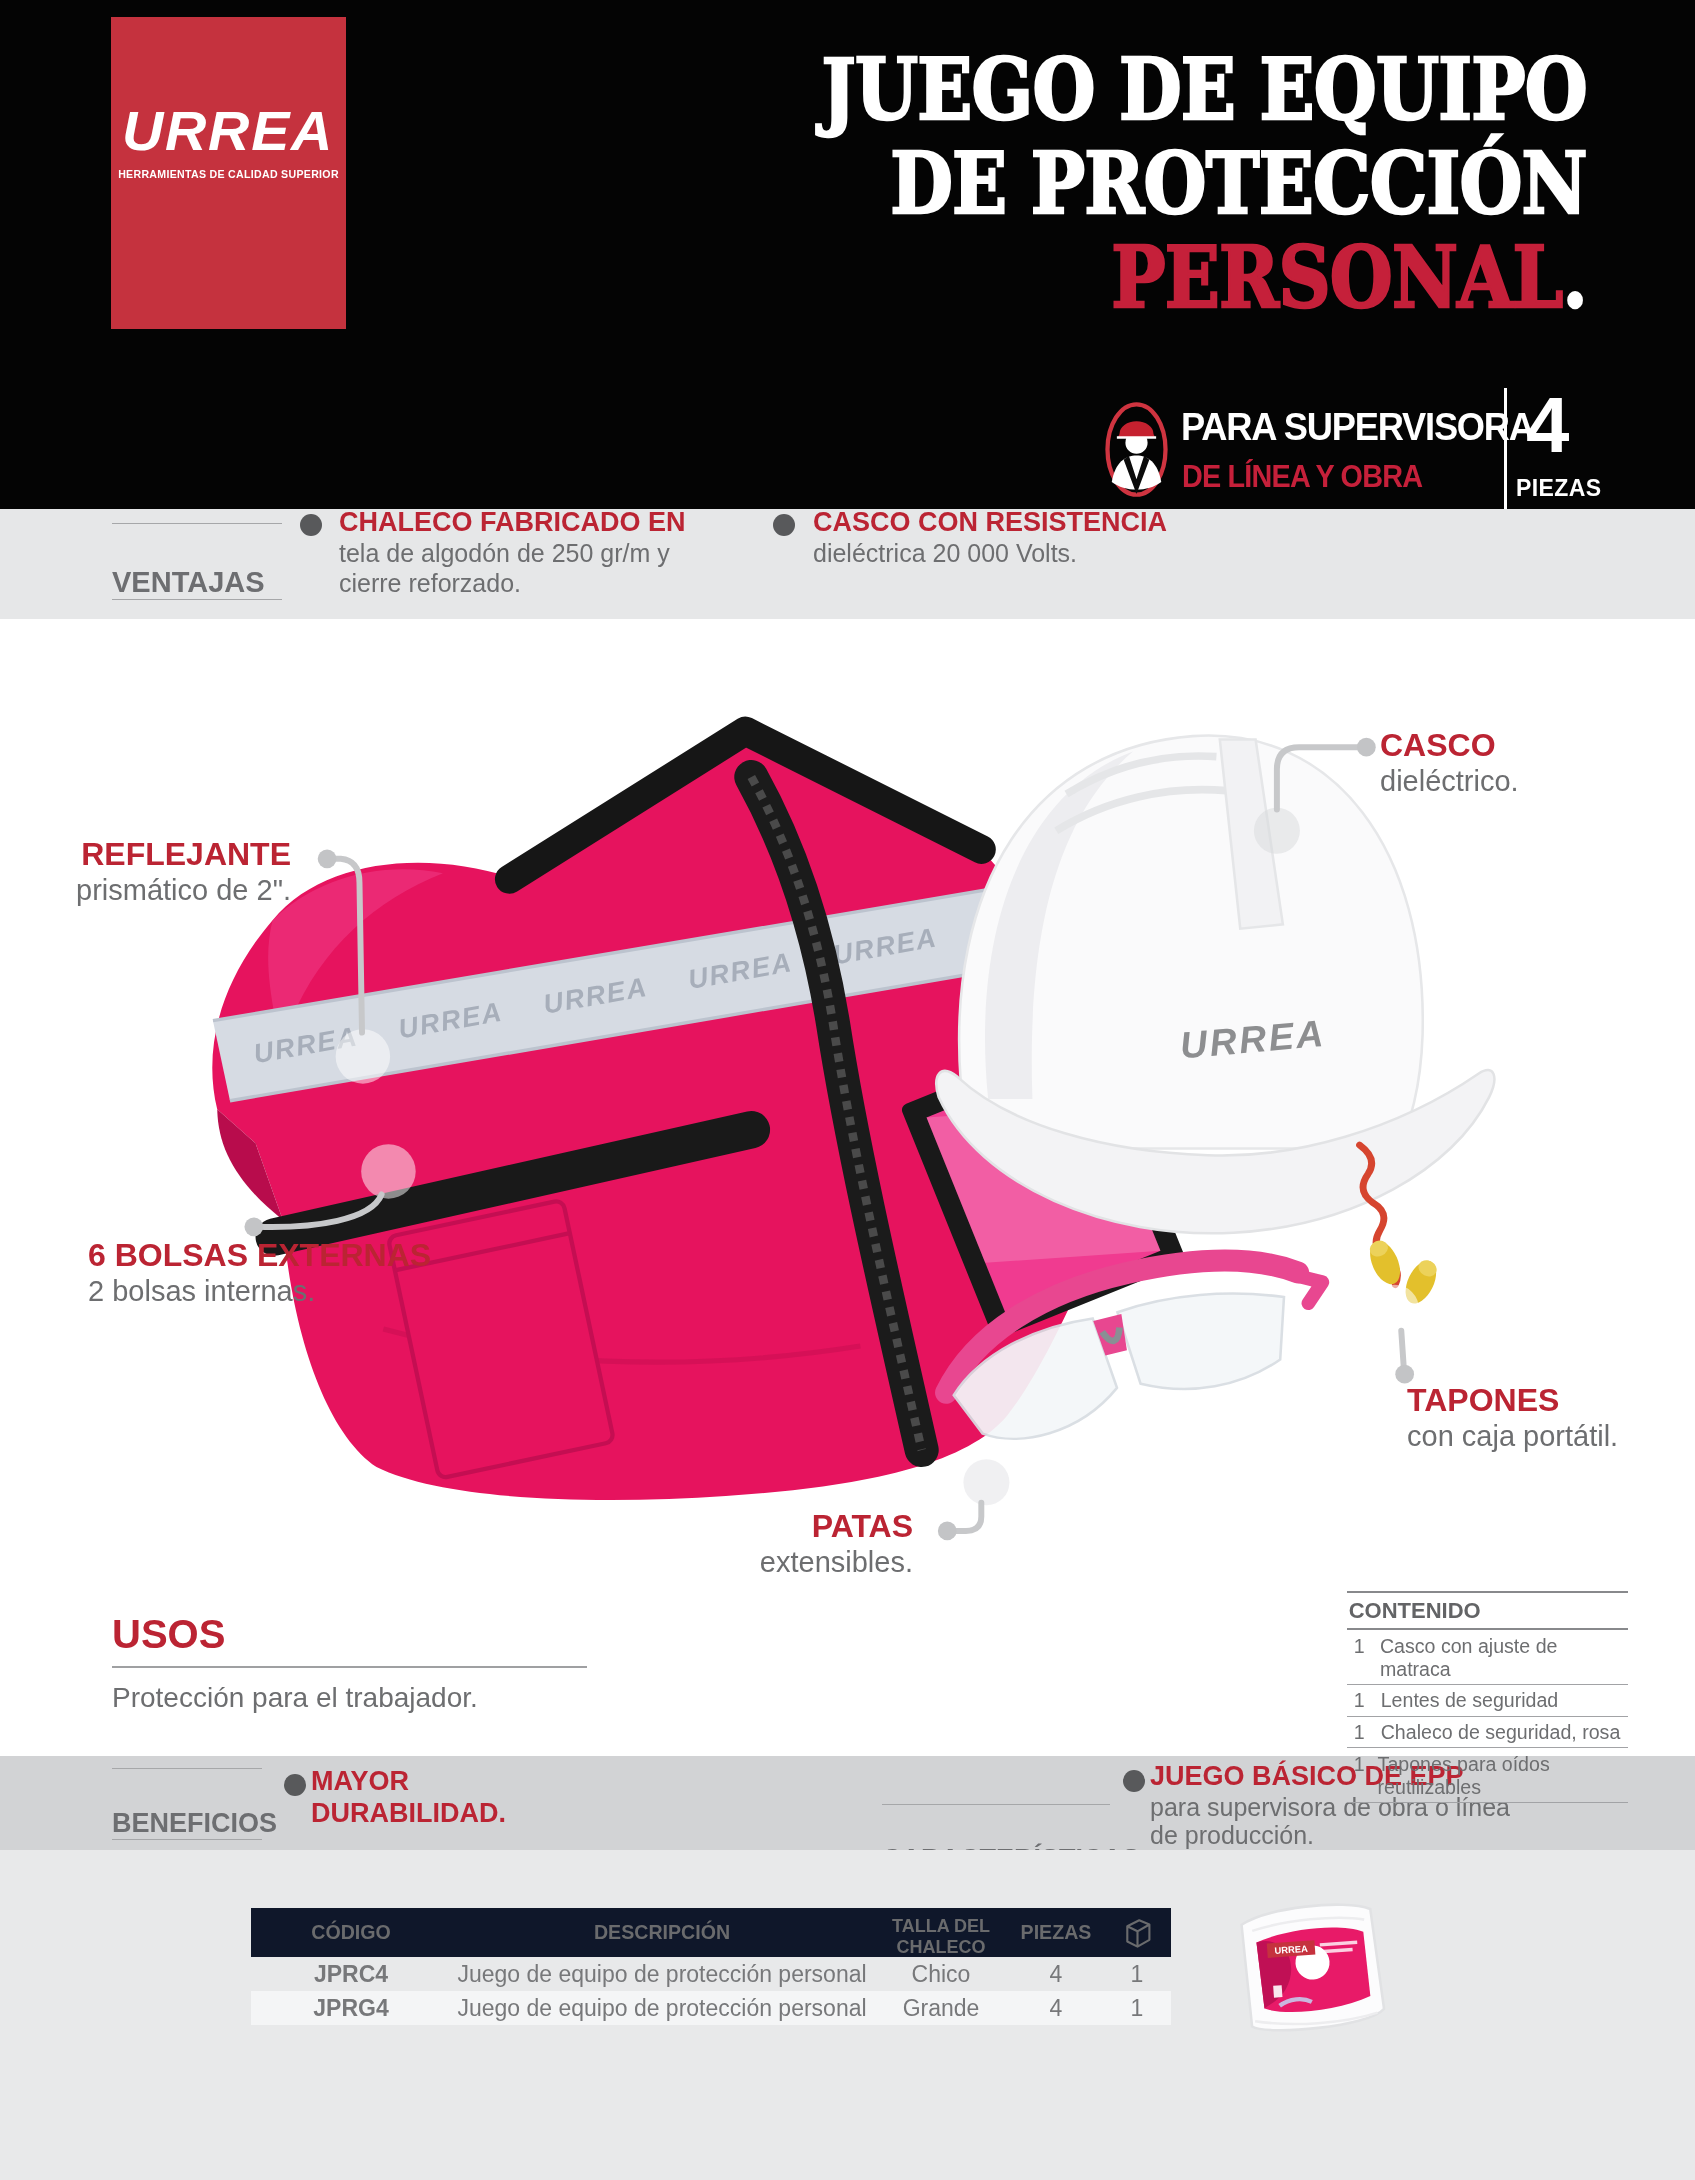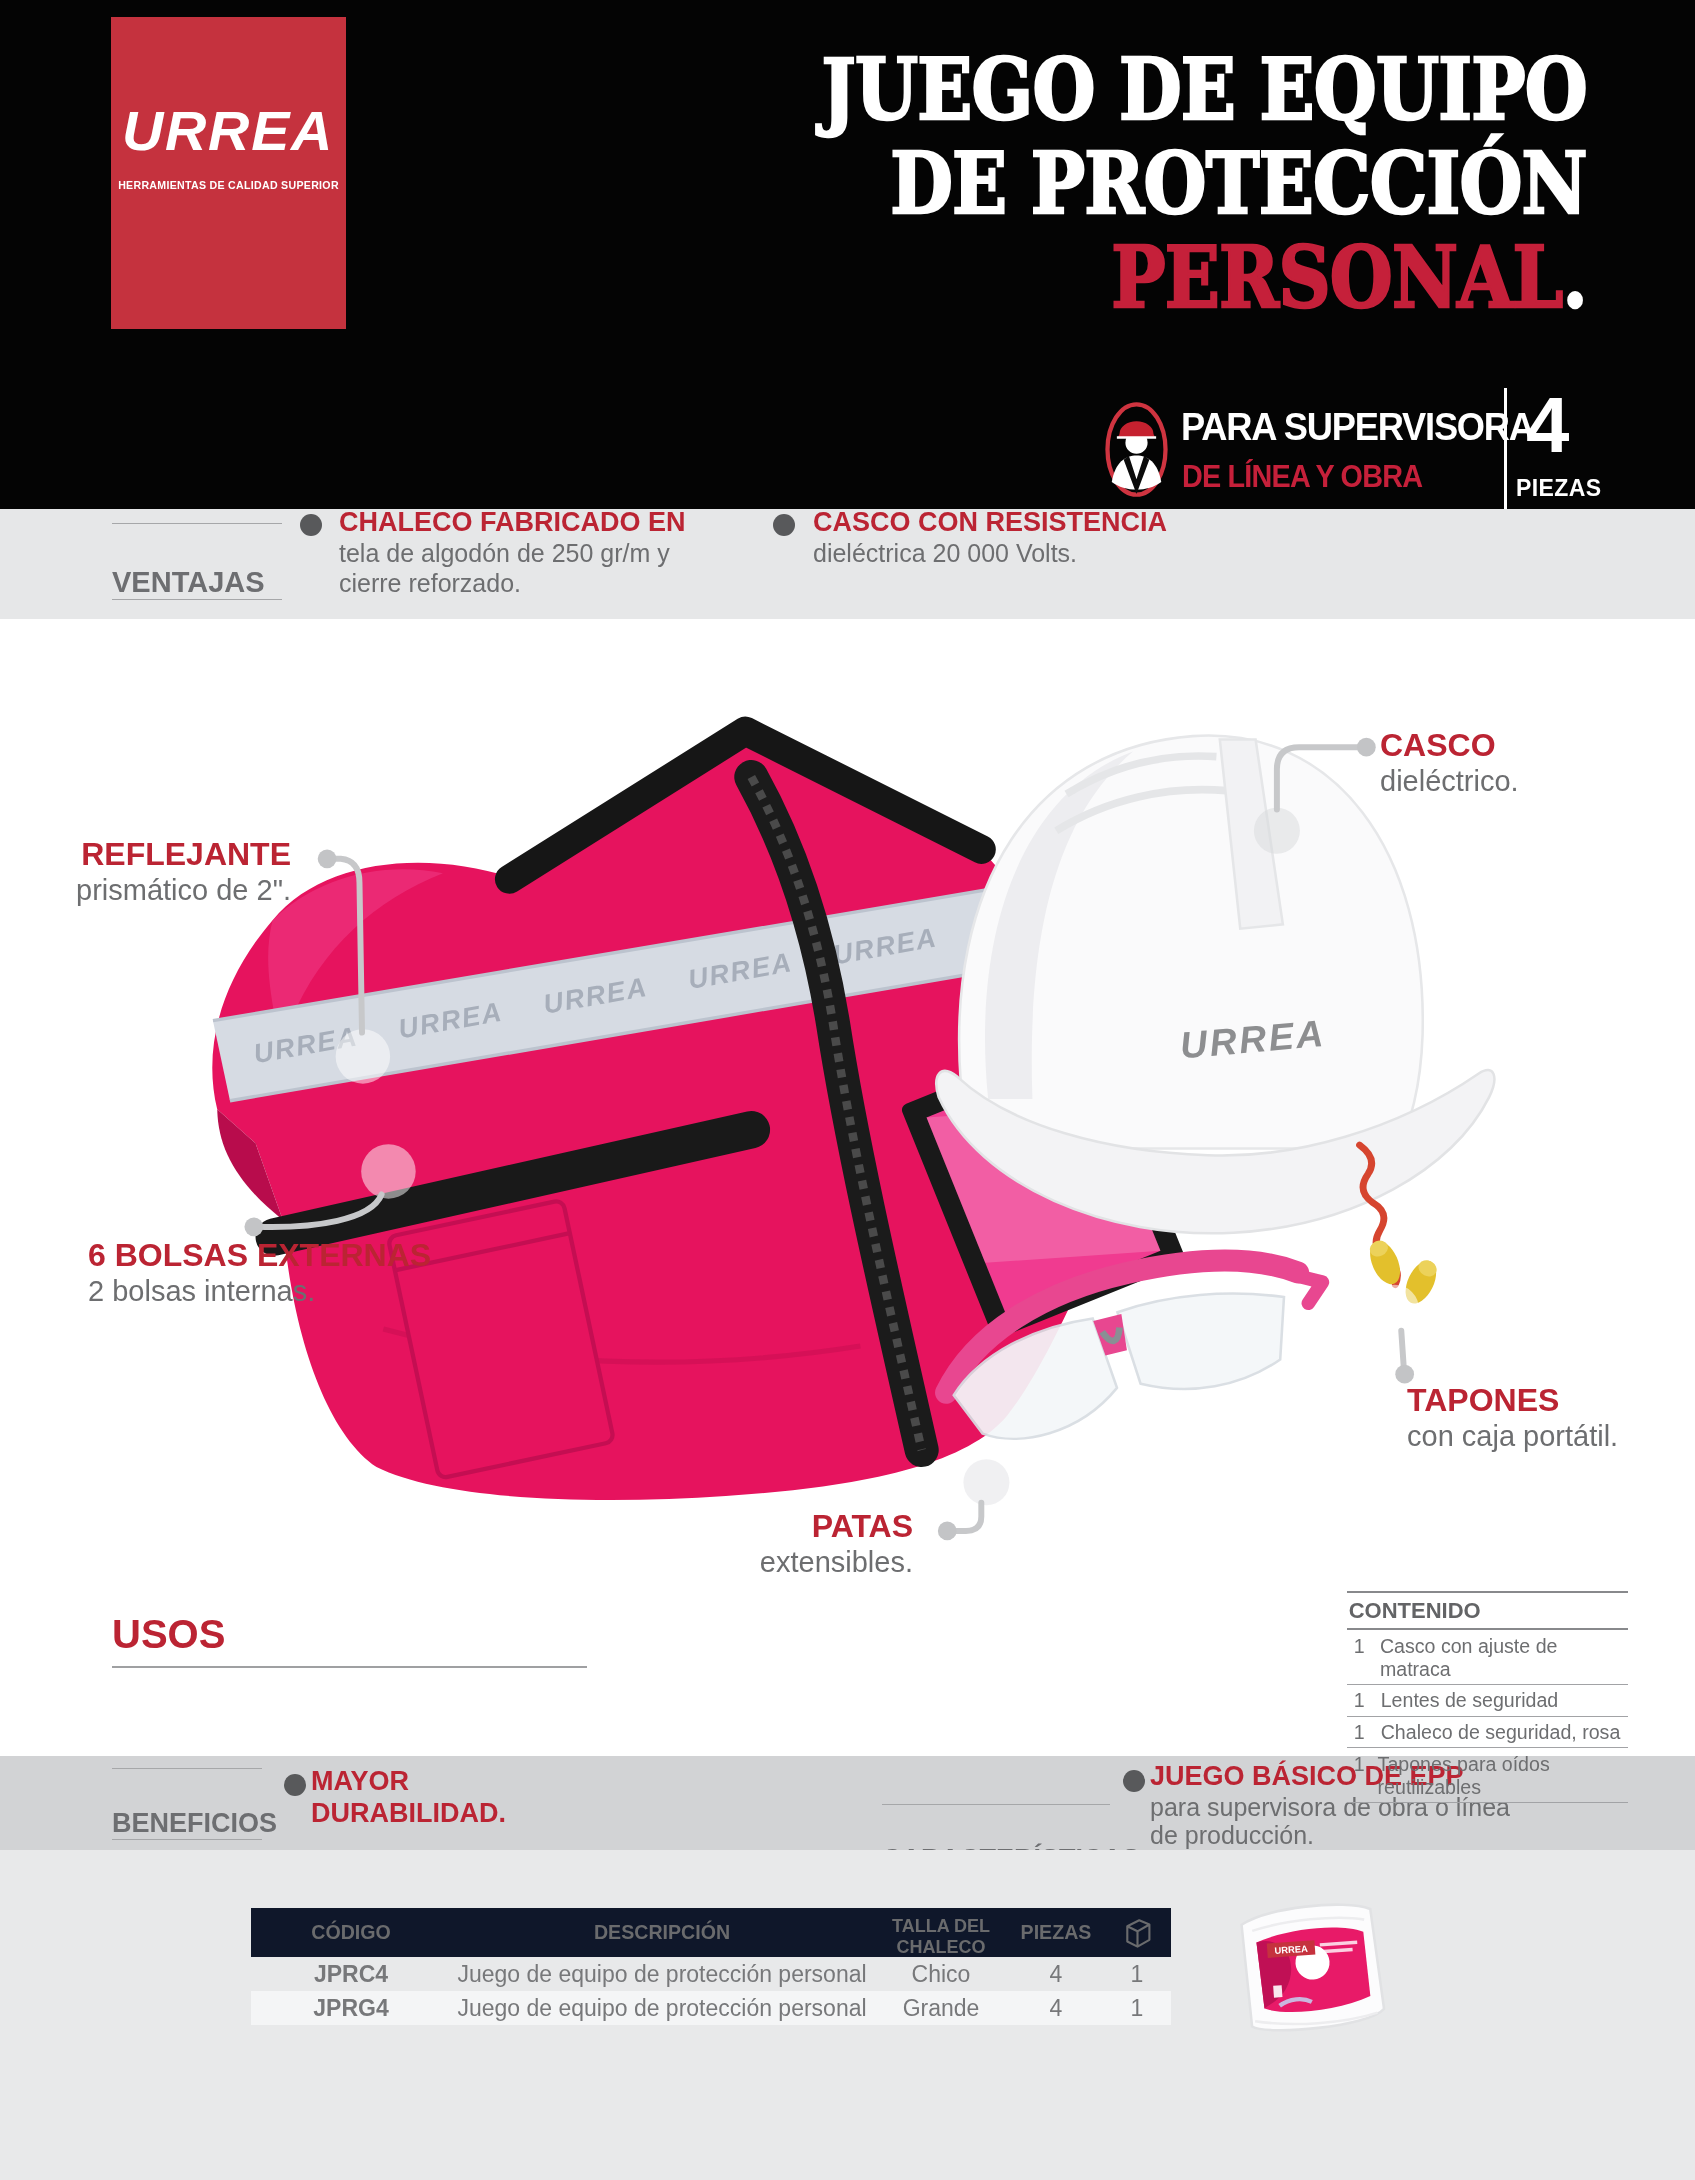--- a/index.html
+++ b/index.html
@@ -3,21 +3,21 @@
 <meta charset="utf-8">
 <style>
   html,body{margin:0;padding:0;background:#ffffff;}
   .stage{position:relative;width:1696px;height:2181px;background:#ffffff;overflow:hidden;
          font-family:"Liberation Sans",sans-serif;}
   
   .header{position:absolute;left:0;top:0;width:1696px;height:509px;background:#040404;}
   .logo-box{position:absolute;left:111px;top:17px;width:235px;height:312px;background:#c5323e;
             display:flex;flex-direction:column;align-items:center;padding-top:82px;box-sizing:border-box;}
   .logo-word{font-size:55px;font-weight:bold;font-style:italic;color:#ffffff;letter-spacing:1.7px;transform:scaleX(1.04);}
-  .logo-tag{font-size:10.6px;font-weight:bold;color:#ffffff;margin-top:16px;letter-spacing:0.3px;white-space:nowrap;}
+  .logo-tag{font-size:10.6px;font-weight:bold;color:#ffffff;margin-top:5px;letter-spacing:0.3px;white-space:nowrap;}
   .title{position:absolute;top:43px;right:109px;text-align:right;transform:scaleX(0.86);transform-origin:100% 0;}
   .t-line{font-family:"DejaVu Serif","Liberation Serif",serif;font-weight:bold;font-size:84px;line-height:94px;
           color:#ffffff;letter-spacing:-0.9px;-webkit-text-stroke:2.6px #ffffff;white-space:nowrap;}
   .t-red{color:#c5203a;-webkit-text-stroke:2.6px #c5203a;}
   .t-dot{color:#ffffff;-webkit-text-stroke:2.6px #ffffff;}
   .badge-l1{position:absolute;left:1181px;top:405px;font-size:39px;font-weight:bold;color:#ffffff;
             letter-spacing:-1.3px;transform:scaleX(0.93);transform-origin:0 0;white-space:nowrap;}
   .badge-l2{position:absolute;left:1182px;top:458px;font-size:32px;font-weight:bold;color:#c5203a;
             letter-spacing:-0.9px;transform:scaleX(0.9);transform-origin:0 0;white-space:nowrap;}
   .badge-sep{position:absolute;left:1504px;top:388px;width:3.4px;height:121px;background:#ffffff;}
@@ -247,20 +247,21 @@
       <span>Chaleco de seguridad, rosa</span>
     </div>
     <div class="ct-row">
       <span class="ct-qty">1</span>
       <span>Tapones para oídos reutilizables</span>
     </div>
   </div>
 
   <div class="usos">
     <div class="usos-label">USOS</div>
+    <div class="usos-body">Protección para el trabajador.</div>
   </div>
 
   <div class="band2">
     <div class="sec-label" style="left:112px;top:12px;width:150px;height:70px;font-size:27px;">
       <span>BENEFICIOS</span>
     </div>
     <div class="band-dot" style="left:284px;top:18px;"></div>
     <div class="b-title pre" style="left:311px;top:10.2px;">MAYOR
 DURABILIDAD.</div>
     <div class="sec-label" style="left:882px;top:12px;width:228px;height:70px;font-size:27px;margin-top:36px;">

